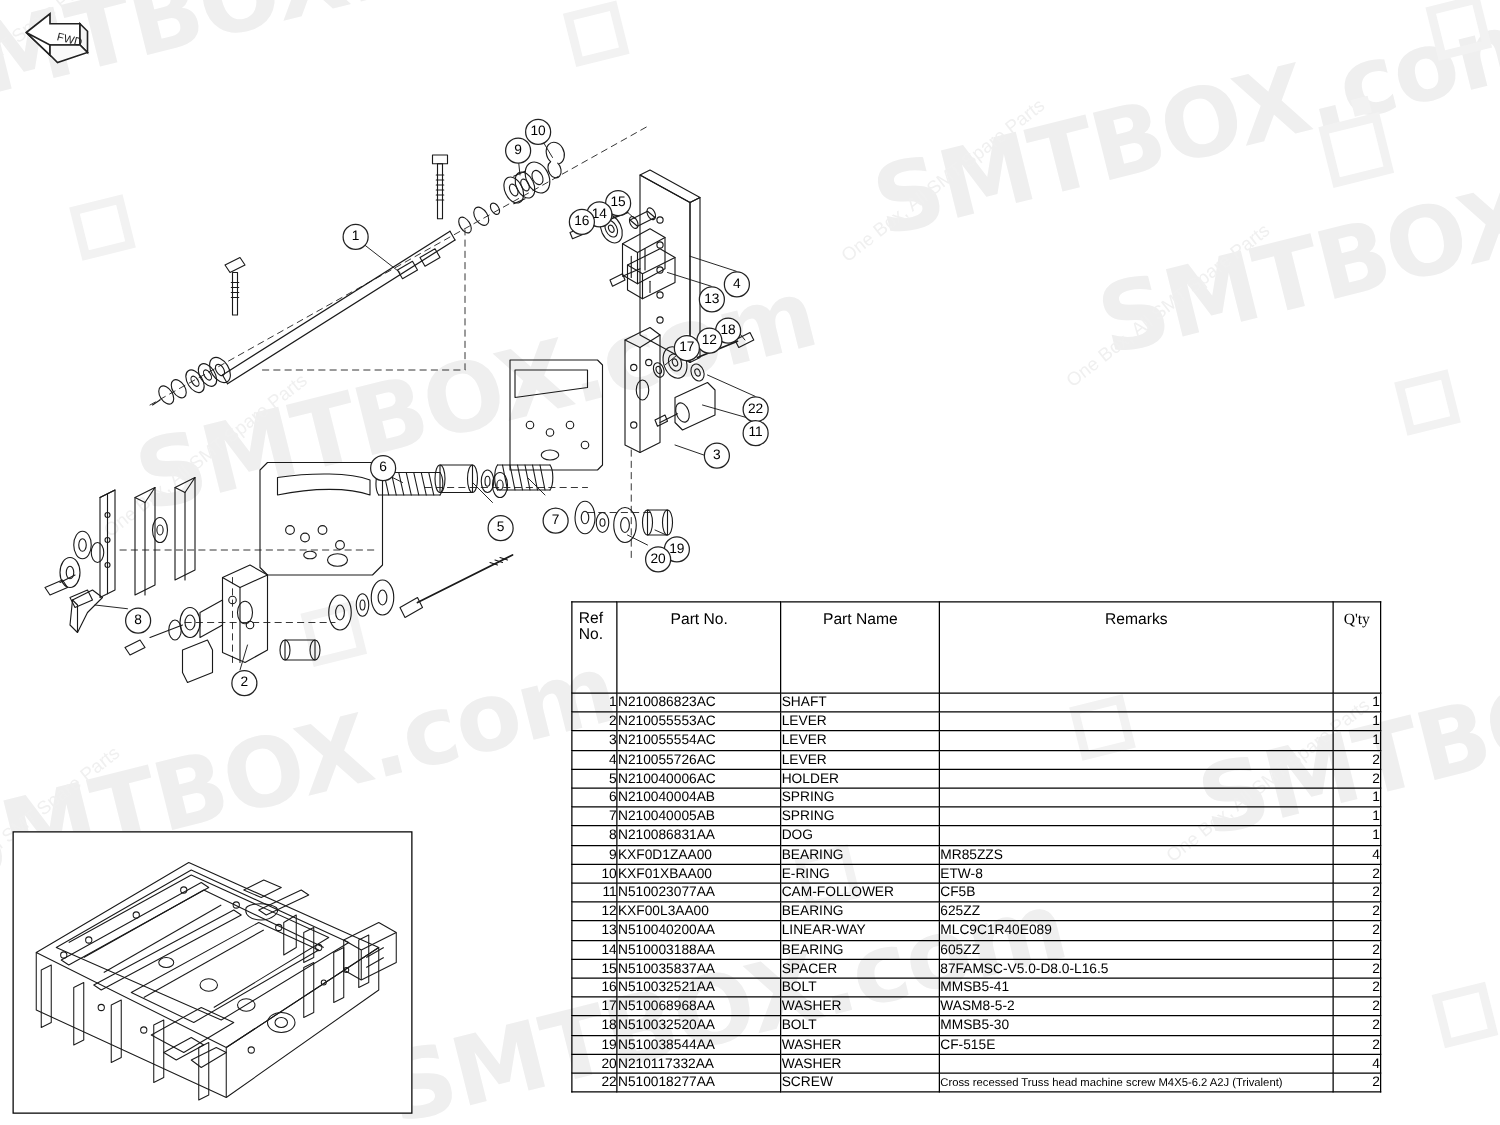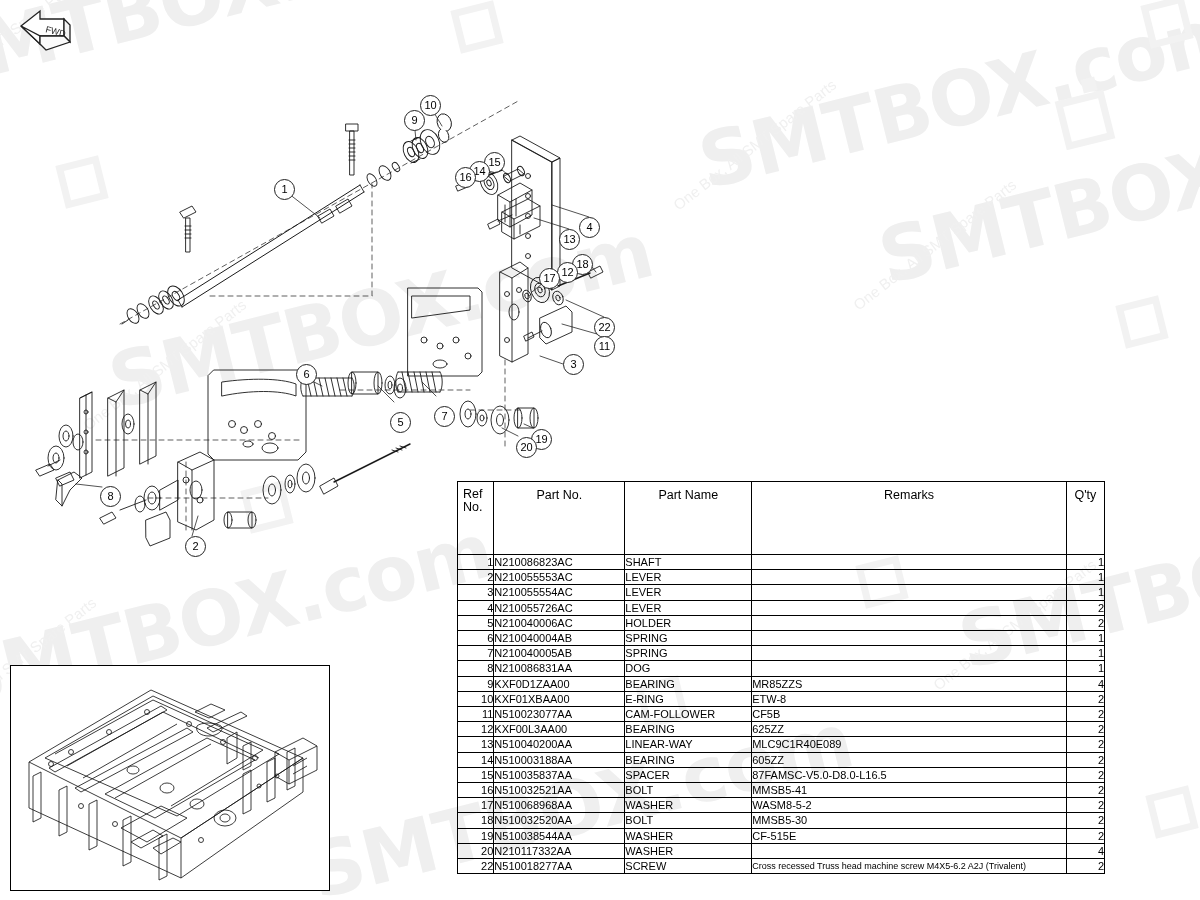--- a/index.html
+++ b/index.html
@@ -110,21 +110,21 @@
     overflow:hidden;
   }
   .c-ref{width:31px;text-align:right;padding-right:4px;}
   .c-pno{width:133px;text-align:left;padding-left:4px;}
   .c-pname{width:128px;text-align:left;padding-left:4px;}
   .c-rmk{width:316px;text-align:left;padding-left:4px;}
   .c-qty{width:38px;text-align:right;padding-right:5px;}
   .c-rmk.small{font-size:9px;}
   .parts-table tbody tr:last-child td{border-bottom:1.9px solid #000;}
   .parts-table thead th:first-child{border-left:1.6px solid #000;}
-  .parts-table thead th:last-child{border-right:1.6px solid #000;}
+  .parts-table thead th:last-child{border-right:1.6px solid #000;font-family:Liberation Serif, serif;}
   .parts-table tbody td:first-child{border-left:1.6px solid #000;}
   .parts-table tbody td:last-child{border-right:1.6px solid #000;}
   .parts-table thead th{border-top:1.9px solid #000;}
 </style>
 </head>
 <body>
 
 <div id="page">
 
   <div class="wm-layer">

